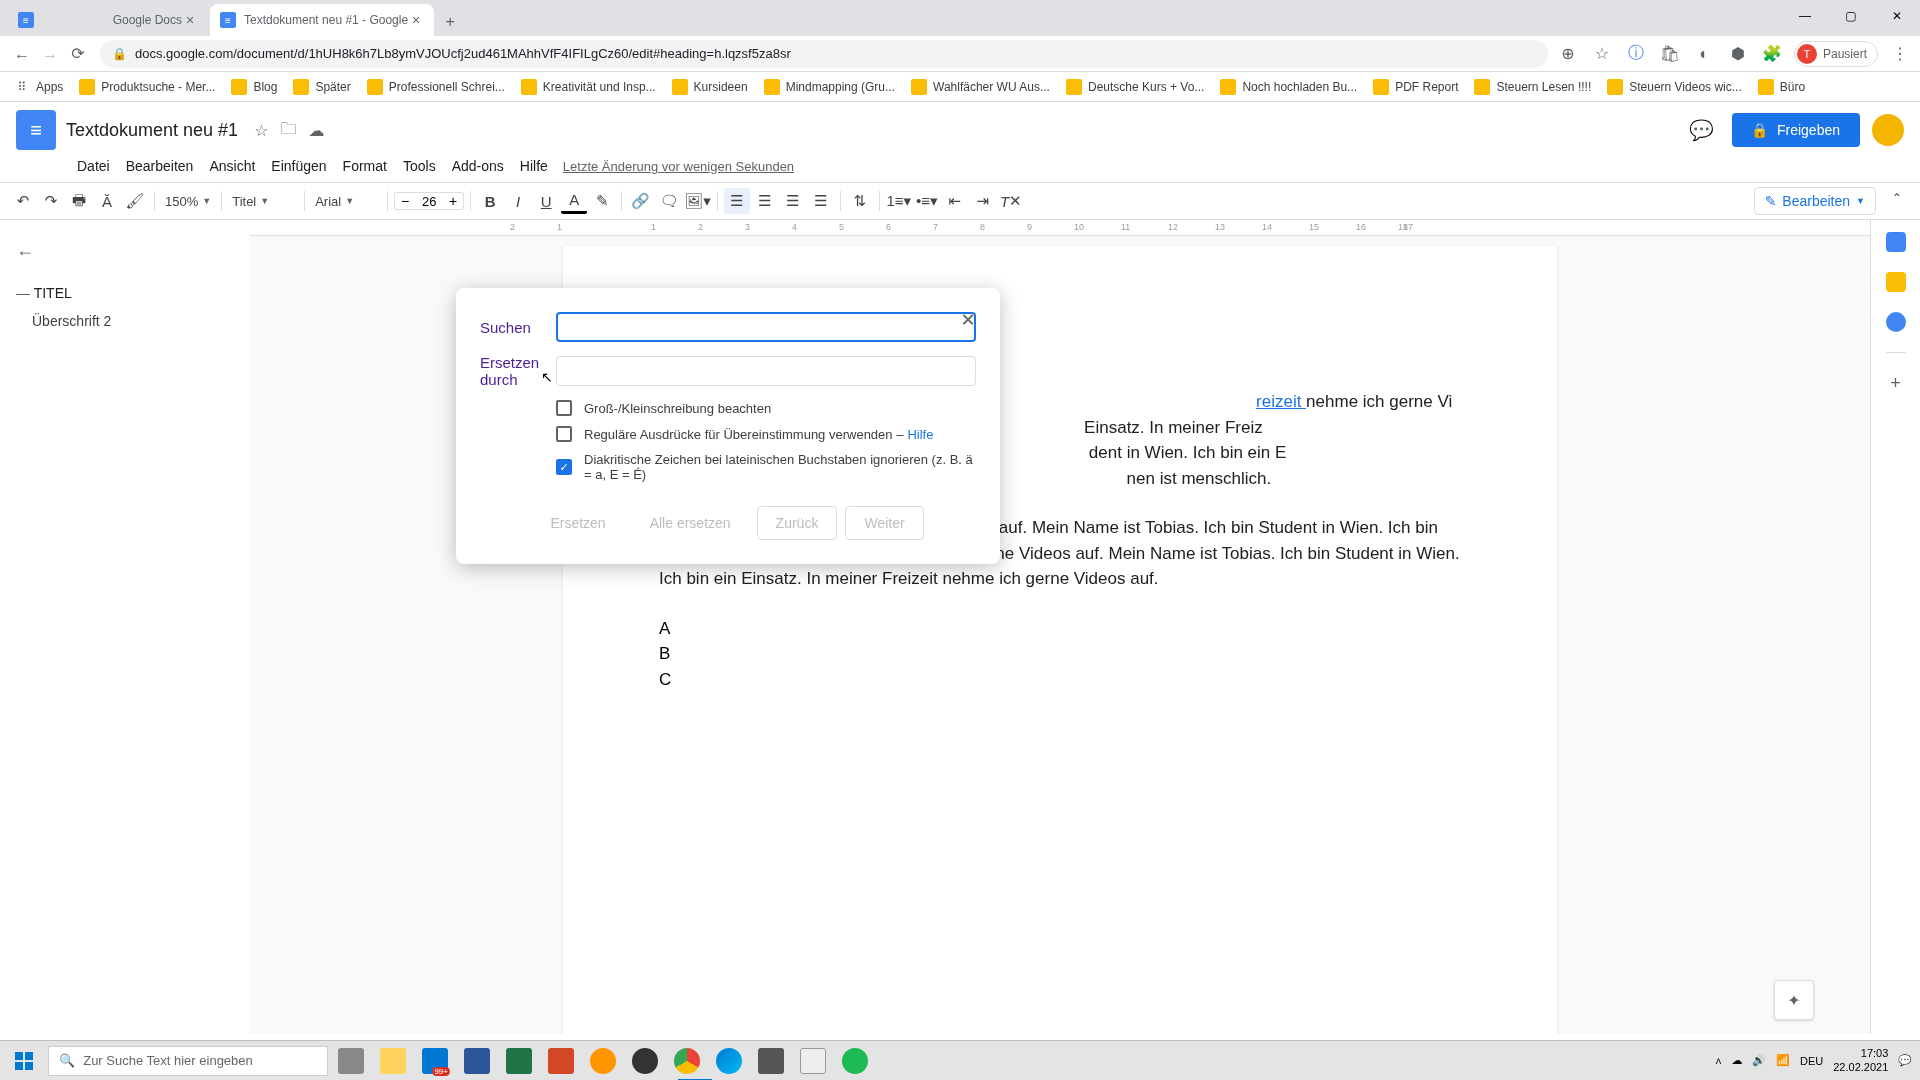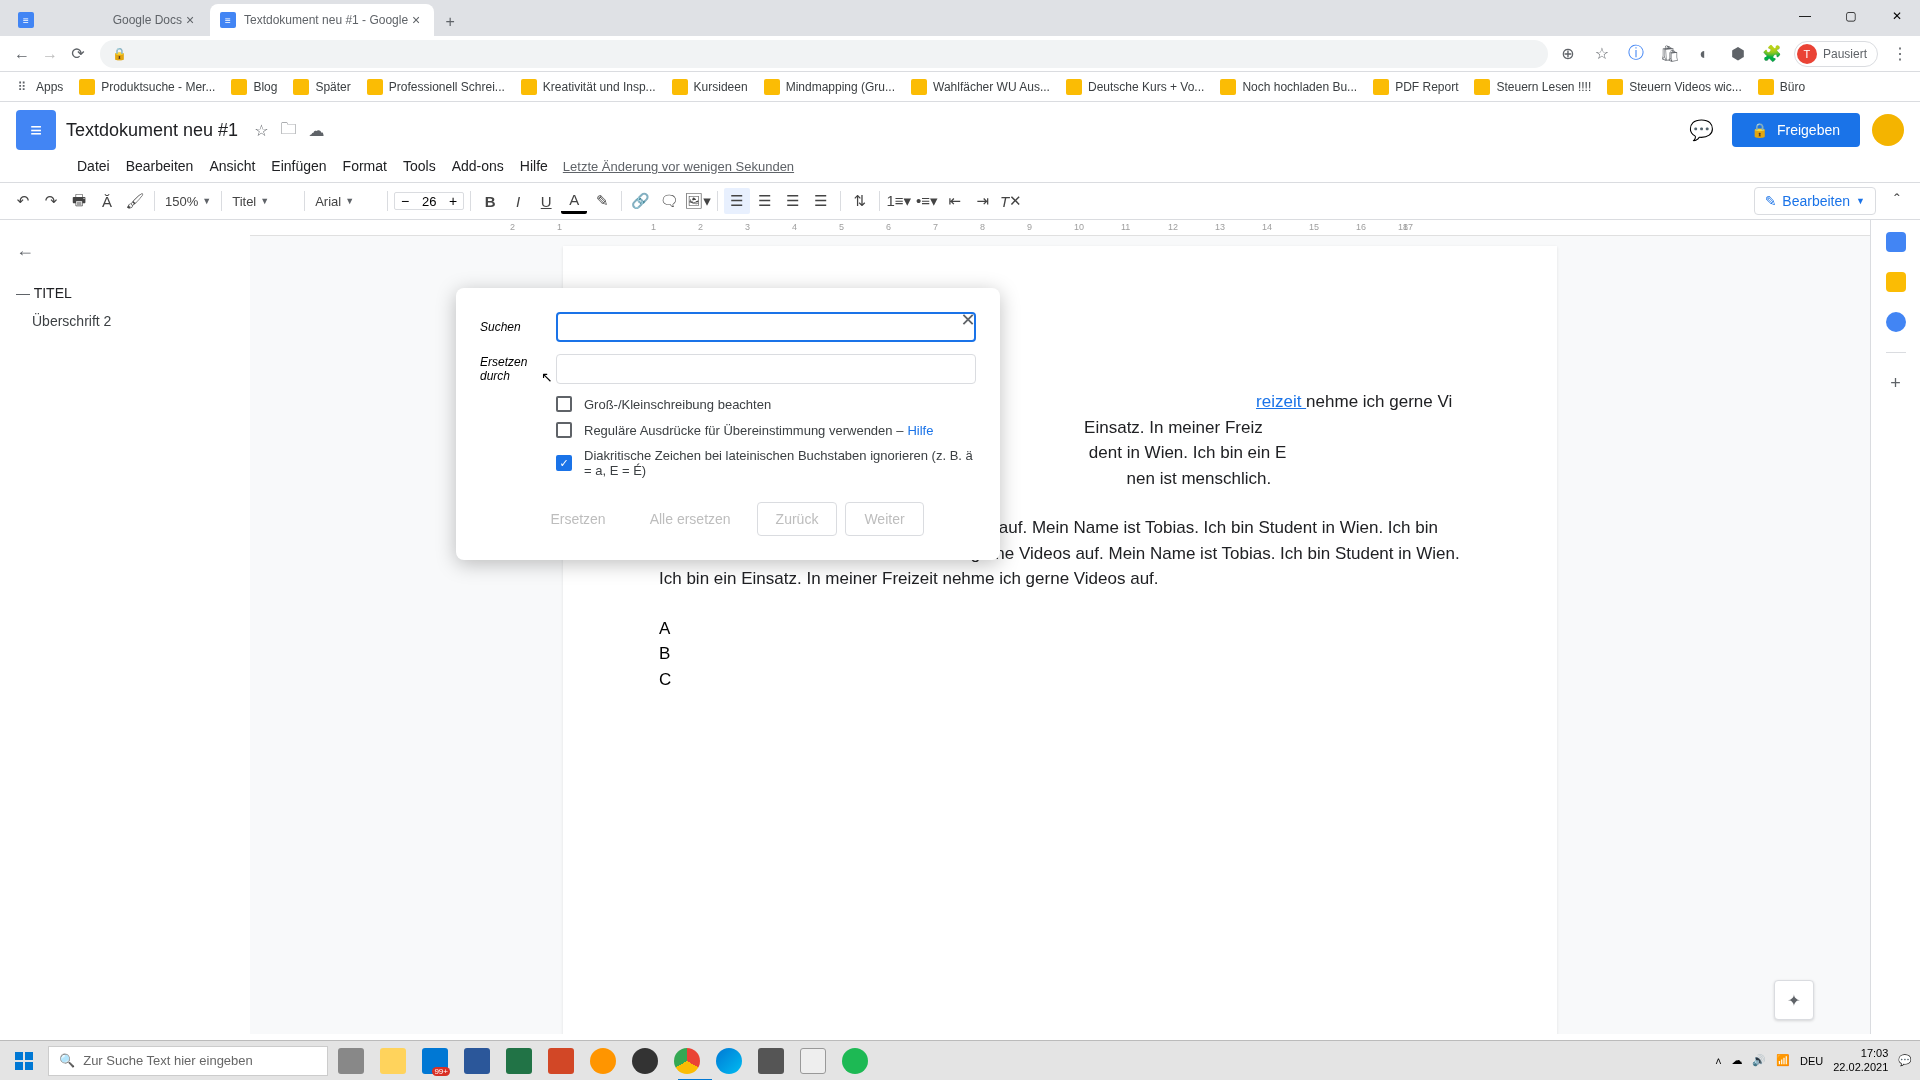--- a/index.html
+++ b/index.html
@@ -84,21 +84,21 @@
 .side-icon.keep { background: #fbbc04; }
 .side-icon.tasks { background: #4285f4; border-radius: 50%; }
 .side-plus { width: 20px; height: 20px; color: #5f6368; font-size: 18px; display: flex; align-items: center; justify-content: center; }
 .explore-btn { position: absolute; right: 56px; bottom: 14px; width: 40px; height: 40px; background: #fff; border: 1px solid #dadce0; border-radius: 4px; box-shadow: 0 1px 3px rgba(0,0,0,0.15); display: flex; align-items: center; justify-content: center; color: #5f6368; }
 
 
 .dialog { position: absolute; left: 456px; top: 288px; width: 544px; background: #fff; border-radius: 8px; box-shadow: 0 4px 20px rgba(0,0,0,0.25); padding: 24px; z-index: 100; }
 .dialog-title { font-size: 22px; color: #202124; margin-bottom: 20px; }
 .dialog-close { position: absolute; right: 16px; top: 16px; width: 32px; height: 32px; display: flex; align-items: center; justify-content: center; color: #5f6368; font-size: 18px; }
 .dialog-row { display: flex; align-items: center; margin-bottom: 12px; }
-.dialog-label { width: 76px; font-size: 12px; color: #000000; font-style: italic; }
+.dialog-label { width: 76px; font-size: 15px; color: #4c1d95; }
 .dialog-input { flex: 1; height: 30px; border: 1px solid #dadce0; border-radius: 4px; padding: 0 8px; font-size: 14px; }
 .dialog-input.focused { border: 2px solid #1a73e8; outline: none; }
 .dialog-check-row { display: flex; align-items: center; margin-bottom: 10px; margin-left: 76px; font-size: 13px; color: #3c4043; }
 .dialog-check { width: 16px; height: 16px; border: 2px solid #5f6368; border-radius: 2px; margin-right: 12px; flex-shrink: 0; }
 .dialog-check.checked { background: #1a73e8; border-color: #1a73e8; color: #fff; display: flex; align-items: center; justify-content: center; font-size: 11px; }
 .dialog-help { color: #1a73e8; margin-left: 4px; }
 .dialog-buttons { display: flex; justify-content: center; gap: 8px; margin-top: 24px; }
 .dialog-btn { padding: 8px 18px; font-size: 14px; border-radius: 4px; border: none; background: none; }
 .dialog-btn.text { color: #bdbdbd; }
 .dialog-btn.outlined { border: 1px solid #dadce0; color: #bdbdbd; }
@@ -139,20 +139,21 @@
       <div>▢</div>
       <div>✕</div>
     </div>
   </div>
   <div class="addr-bar">
     <div class="nav-btn">←</div>
     <div class="nav-btn" style="color:#bdbdbd">→</div>
     <div class="nav-btn">⟳</div>
     <div class="url-box">
       <span class="lock">🔒</span>
+      <span>docs.google.com/document/d/1hUH8k6h7Lb8ymVJOUcfj2ud461MAhhVfF4IFILgCz60/edit#heading=h.lqzsf5za8sr</span>
     </div>
     <div class="addr-icons">
       <div class="icon">⊕</div>
       <div class="icon">☆</div>
       <div class="icon" style="color:#4285f4">ⓘ</div>
       <div class="icon">🛍</div>
       <div class="icon">◐</div>
       <div class="icon">⬢</div>
       <div class="icon">🧩</div>
       <div class="profile-chip">

